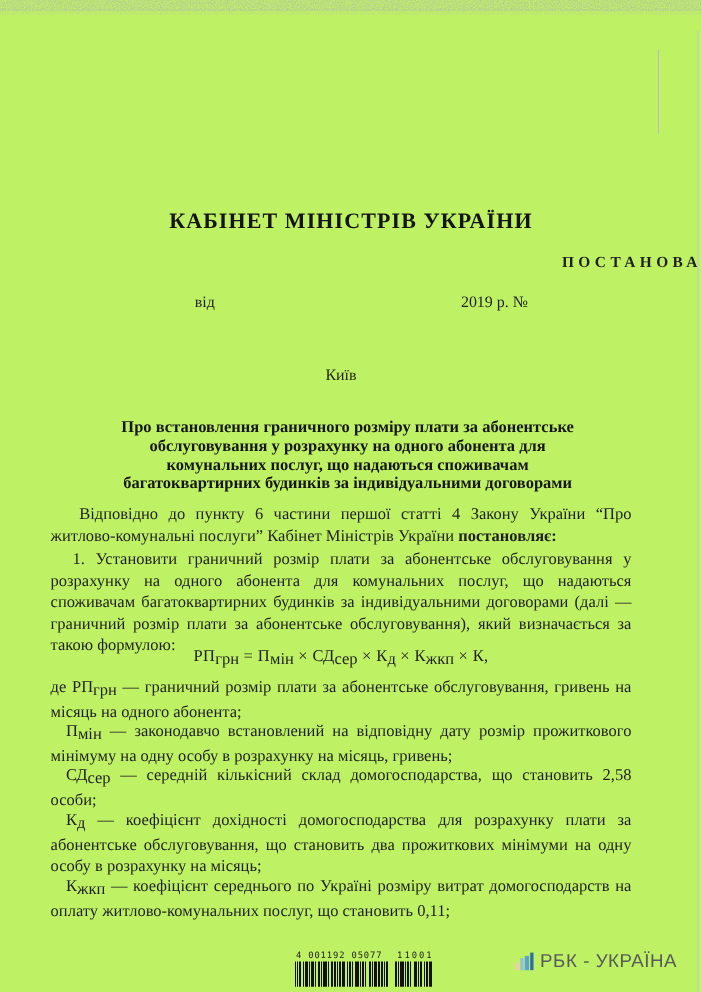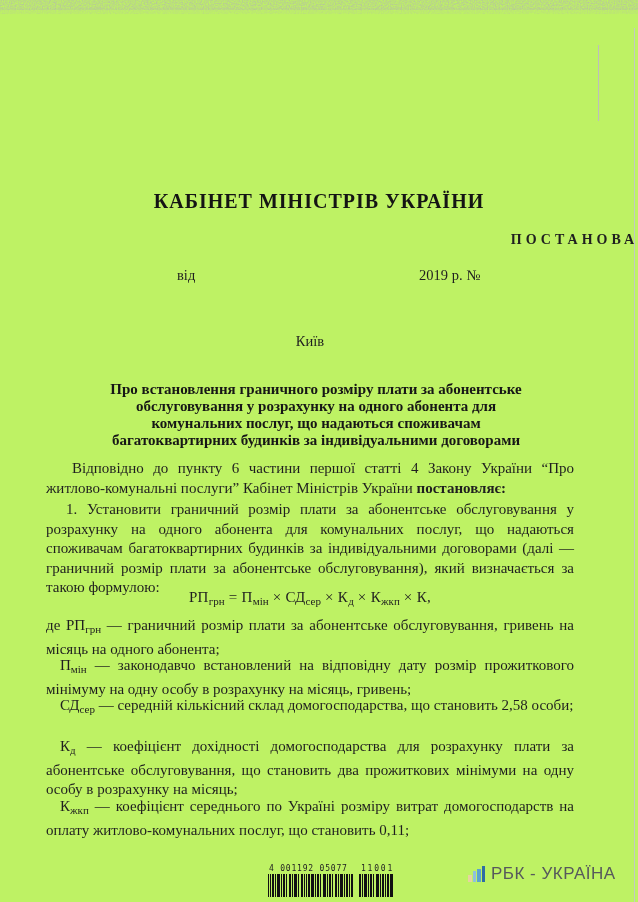--- a/index.html
+++ b/index.html
@@ -49,21 +49,21 @@
   .p-def2   { top:656px; text-indent:14px; }
   .p-def3   { top:696px; text-indent:14px; }
   .p-def4   { top:737px; text-indent:14px; }
   .p-def5   { top:797px; text-indent:14px; }
   .bold { font-weight:bold; }
 
   .formula {
     position:absolute; top:589px; left:46px; width:528px;
     text-align:center; font-size:15px; letter-spacing:0.3px;
   }
-  sub.sc { font-size:11px; vertical-align:-3px; letter-spacing:0; }
+  sub.sc { font-size:15px; vertical-align:-3px; letter-spacing:0; }
 
   .barcode-digits {
     position:absolute; top:864px; height:10px;
     font-family:"DejaVu Sans Mono",monospace; font-size:8px; color:#222;
     white-space:nowrap;
   }
   .bd-left  { left:269px; letter-spacing:0.8px; }
   .bd-right { left:361px; letter-spacing:1.8px; }
   .barcode-bars { position:absolute; top:874px; }
   .bb-left  { left:268px; }

